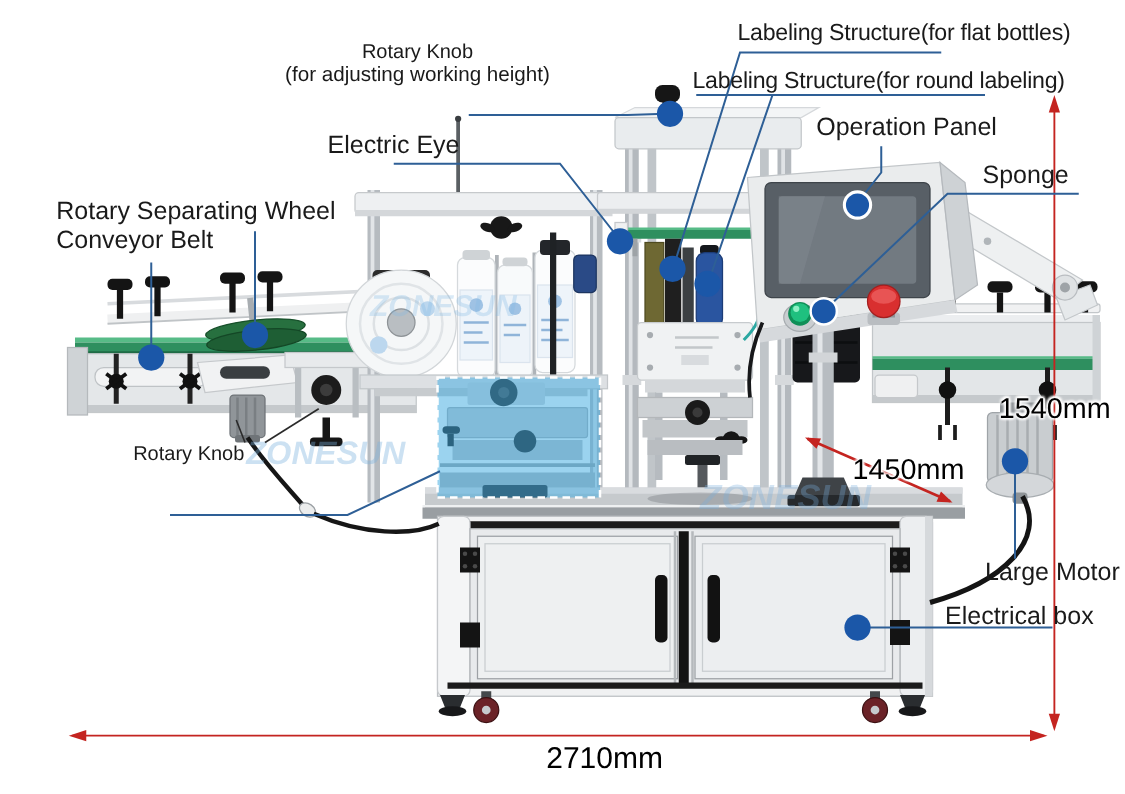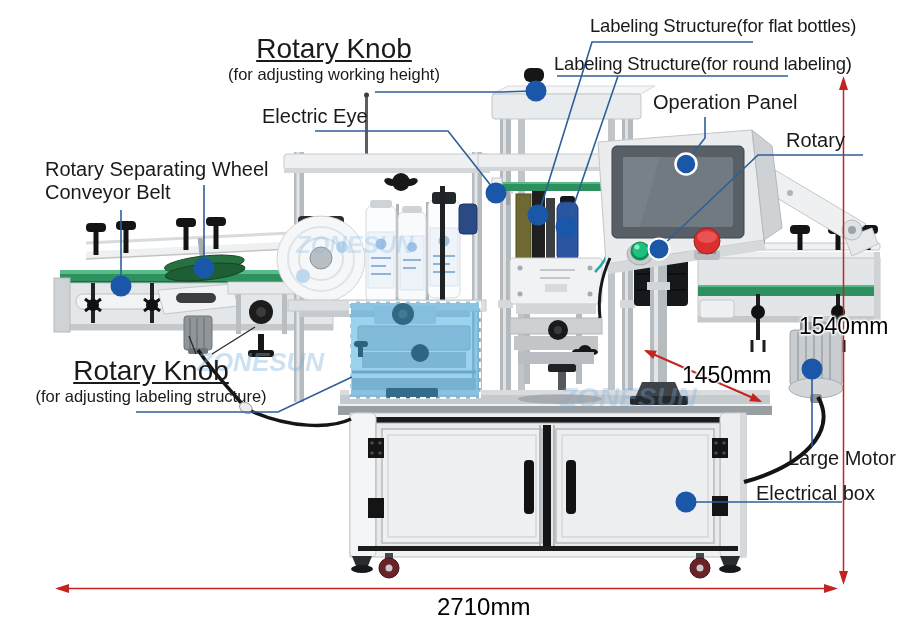--- a/index.html
+++ b/index.html
@@ -1,20 +1,20 @@
 <!DOCTYPE html>
 <html><head>
 <meta charset="utf-8">
 <style>
   html,body{margin:0;padding:0;background:#fff;}
   .stage{position:relative;width:900px;height:635px;background:#ffffff;overflow:hidden;
          font-family:"Liberation Sans","DejaVu Sans",sans-serif;}
   .art{position:absolute;left:0;top:0;}
   .lbl{position:absolute;color:#1a1a1a;white-space:nowrap;line-height:1.15;}
-  .ttl{font-size:28px;text-decoration:underline;}
+  .ttl{font-size:16px;}
   .sub{font-size:16.5px;}
   .one{font-size:18.5px;letter-spacing:-0.2px;}
   .big20{font-size:20px;}
   .ctr{text-align:center;}
   .dim{font-size:23px;color:#000000;
        text-shadow:0 0 3px #fff,0 0 3px #fff,1px 1px 2px #fff,-1px -1px 2px #fff,1px -1px 2px #fff,-1px 1px 2px #fff;}
   .twoline div{display:block;}
 </style>
 </head>
 <body>
@@ -427,30 +427,29 @@
   </div>
 
   <div class="lbl one" style="left:590px;top:15px;">Labeling Structure(for flat bottles)</div>
 
   <div class="lbl one" style="left:554px;top:53px;">Labeling Structure(for round labeling)</div>
 
   <div class="lbl big20" style="left:653px;top:91px;">Operation Panel</div>
 
   <div class="lbl big20" style="left:262px;top:105px;">Electric Eye</div>
 
-  <div class="lbl big20" style="left:786px;top:129px;">Rotary</div>
+  <div class="lbl big20" style="left:786px;top:129px;">Sponge</div>
 
   <div class="lbl twoline" style="left:45px;top:158px;">
     <div class="big20">Rotary Separating Wheel</div>
     <div class="big20">Conveyor Belt</div>
   </div>
 
   <div class="lbl ctr" style="left:8px;top:355px;width:286px;">
     <div class="ttl">Rotary Knob</div>
-    <div class="sub">(for adjusting labeling structure)</div>
   </div>
 
   <div class="lbl dim" style="left:799px;top:313px;">1540mm</div>
 
   <div class="lbl dim" style="left:682px;top:362px;">1450mm</div>
 
   <div class="lbl big20" style="left:766px;top:447px;margin-left:22px;">Large Motor</div>
 
   <div class="lbl big20" style="left:756px;top:482px;">Electrical box</div>
 

